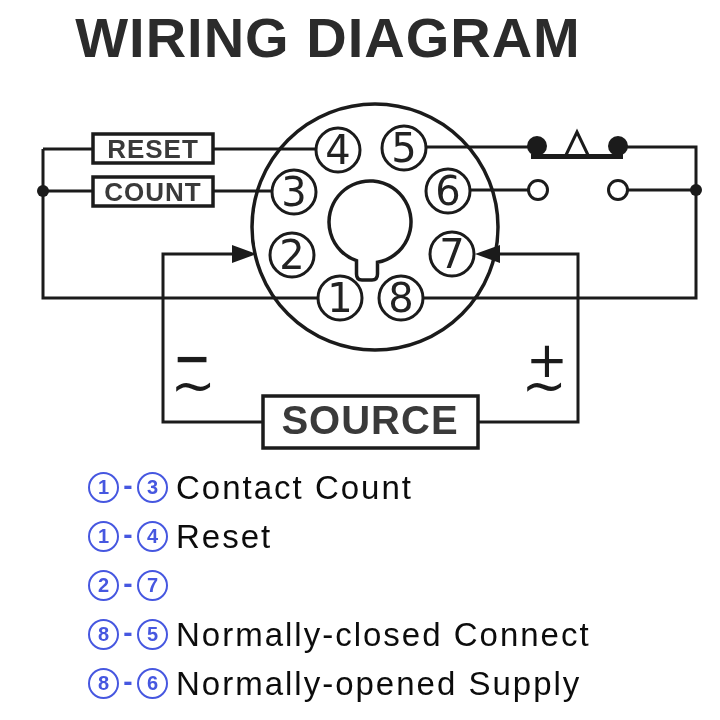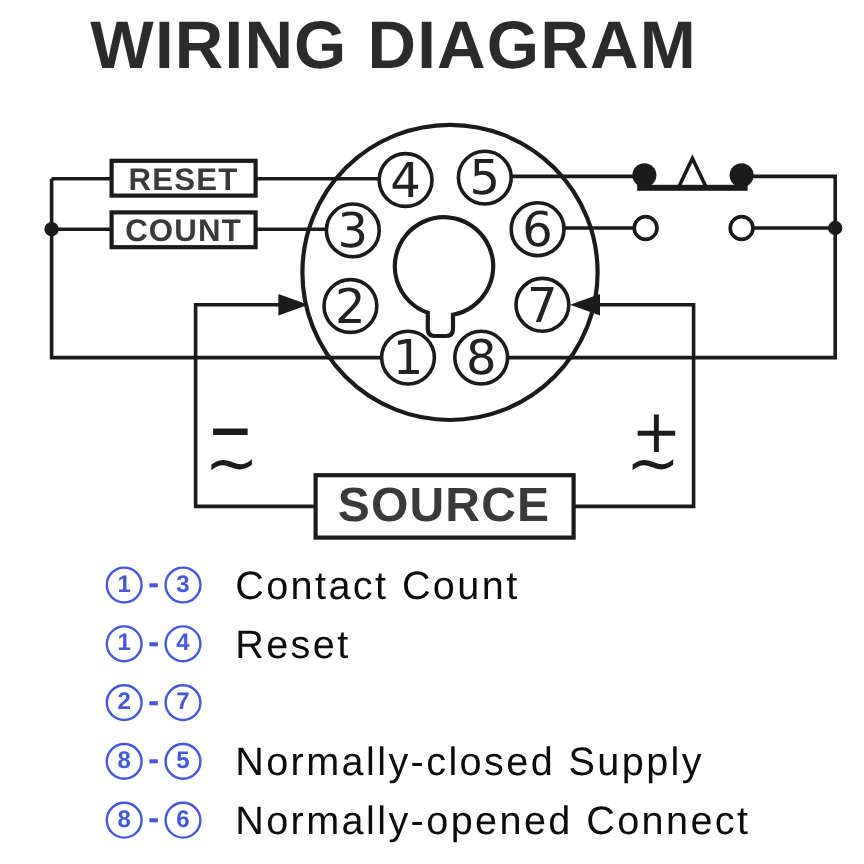--- a/index.html
+++ b/index.html
@@ -19,21 +19,21 @@
   .box-label{font-family:"Liberation Sans",sans-serif;font-weight:bold;fill:#3a3a3a;
              text-anchor:middle;letter-spacing:1px;}
   .sym{font-family:"DejaVu Sans",sans-serif;fill:#1b1b1b;text-anchor:middle;}
   .legend{position:absolute;left:0;top:463px;width:720px;}
   .legend-row{display:flex;align-items:center;height:49px;padding-left:88px;}
   .badge{box-sizing:border-box;width:31px;height:31px;border:2.5px solid #4657e0;border-radius:50%;
          display:flex;align-items:center;justify-content:center;
          font-size:20px;font-weight:bold;color:#4657e0;flex:none;}
   .ldash{width:18px;text-align:center;color:#4657e0;font-weight:bold;font-size:28px;
          line-height:28px;flex:none;margin-top:-3px;}
-  .llabel{margin-left:28px;font-size:33px;letter-spacing:2px;color:#0c0c0c;white-space:nowrap;}
+  .llabel{margin-left:8px;font-size:33px;letter-spacing:2px;color:#0c0c0c;white-space:nowrap;}
 </style>
 </head>
 <body>
 
 <div class="stage">
 
   <h1 class="title">WIRING DIAGRAM</h1>
 
   <svg width="720" height="460" viewBox="0 0 720 460">
 
@@ -142,23 +142,23 @@
     </div>
     <div class="legend-row">
       <span class="badge">2</span>
       <span class="ldash">-</span>
       <span class="badge">7</span>
     </div>
     <div class="legend-row">
       <span class="badge">8</span>
       <span class="ldash">-</span>
       <span class="badge">5</span>
-      <span class="llabel">Normally-closed Supply</span>
+      <span class="llabel">Normally-closed Connect</span>
     </div>
     <div class="legend-row">
       <span class="badge">8</span>
       <span class="ldash">-</span>
       <span class="badge">6</span>
-      <span class="llabel">Normally-opened Connect</span>
+      <span class="llabel">Normally-opened Supply</span>
     </div>
   </div>
 
 </div>
 
 </body></html>

